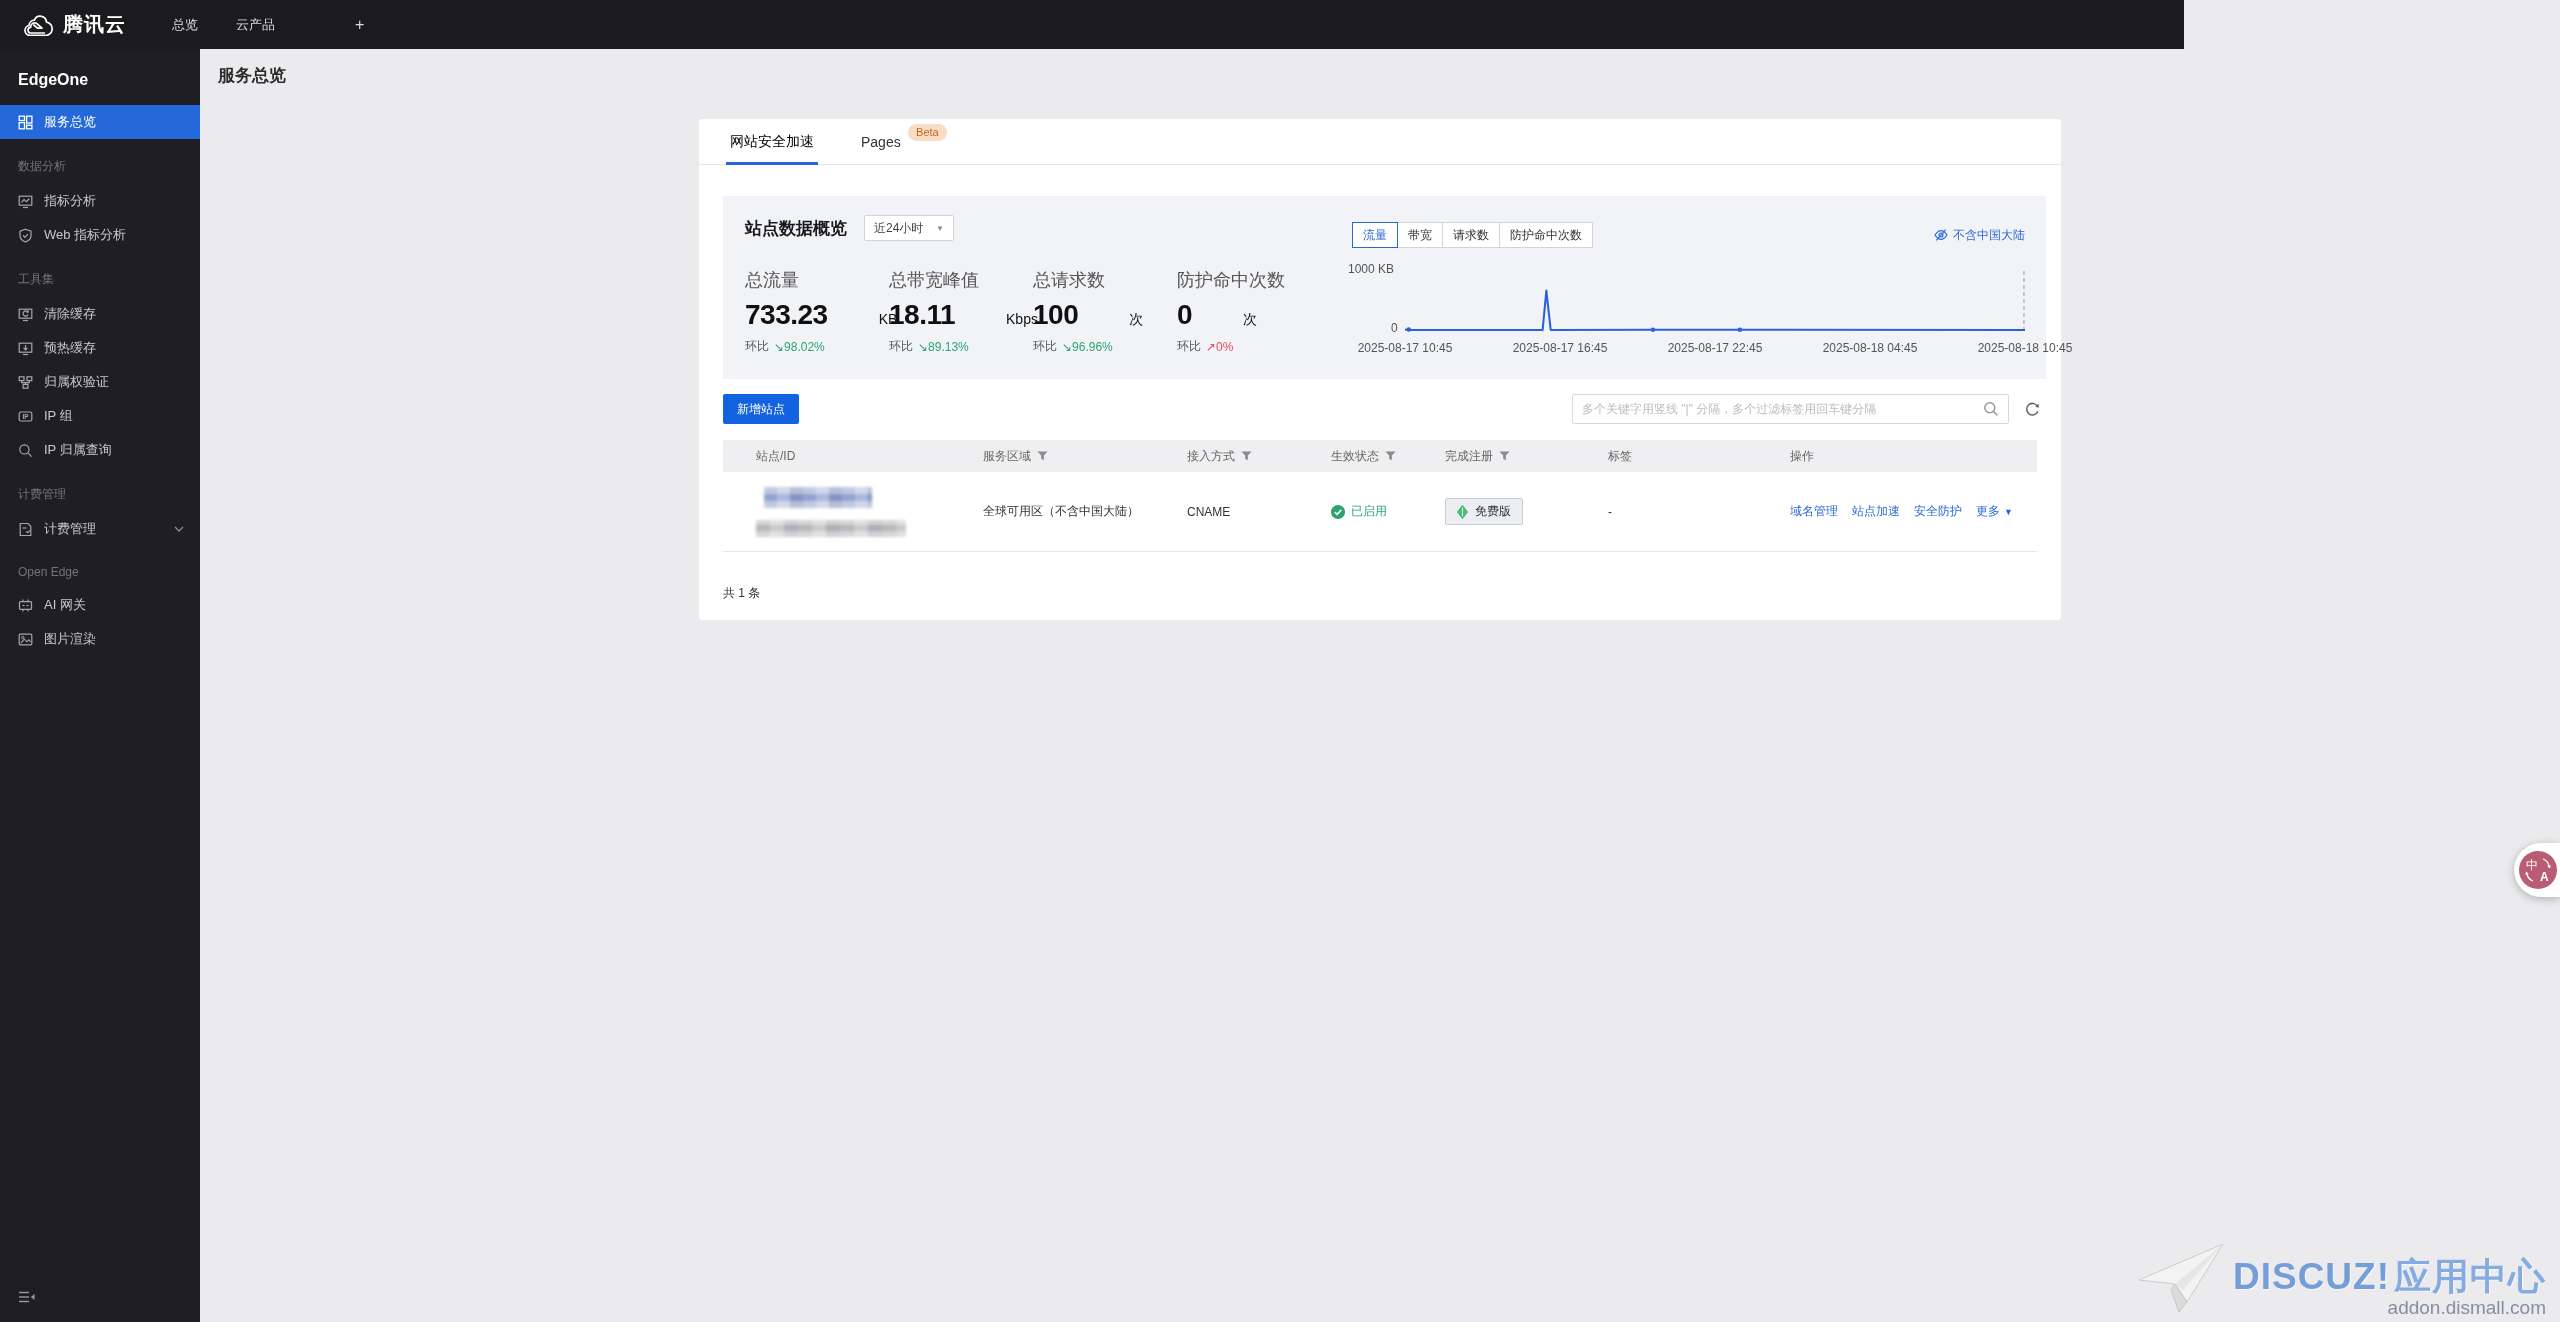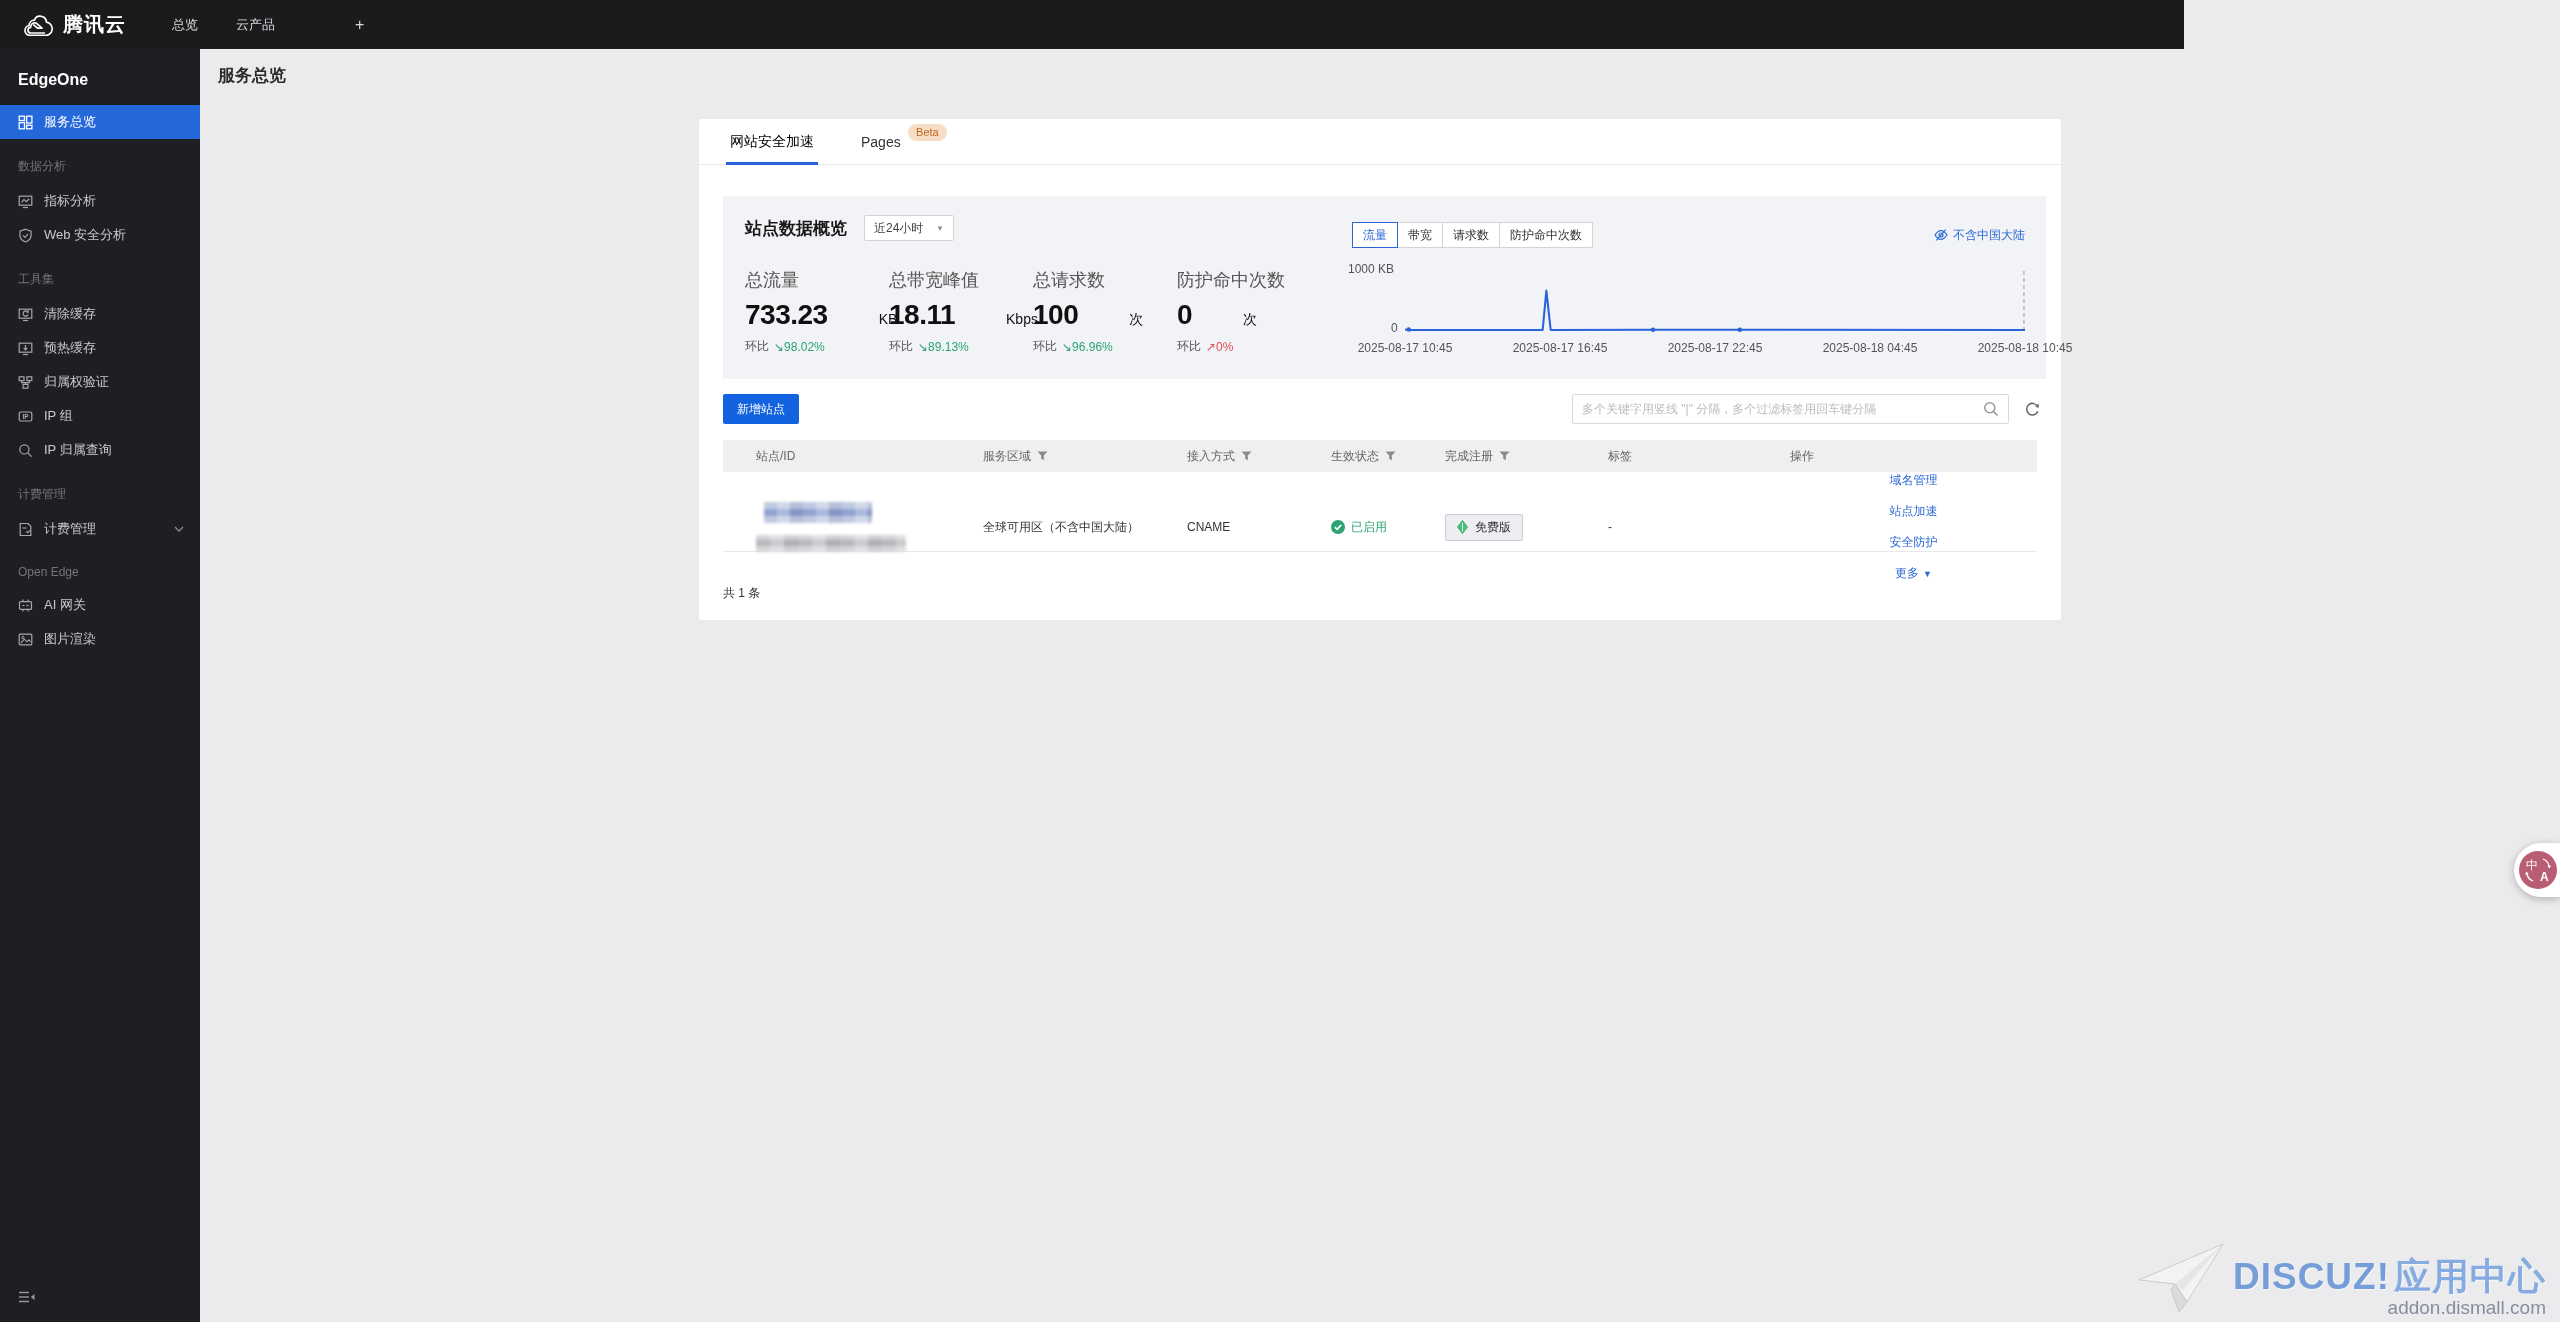--- a/index.html
+++ b/index.html
@@ -106,21 +106,21 @@
       repeating-linear-gradient(0deg,rgba(255,255,255,.35) 0 7px,rgba(90,100,140,.25) 7px 14px);
     background-blend-mode: overlay; }
   .blur-id { width: 150px; height: 17px; border-radius: 2px; filter: blur(1.5px); margin-top: 12px;
     background: repeating-linear-gradient(90deg,#b9b9bc 0 14px,#cbcbce 14px 28px,#b0b0b4 28px 42px),
       repeating-linear-gradient(0deg,rgba(255,255,255,.4) 0 6px,rgba(120,120,130,.2) 6px 12px);
     background-blend-mode: overlay; }
   .status-cell { display: flex; align-items: center; gap: 6px; color: #2ba471; }
   .plan-badge { display: inline-flex; align-items: center; gap: 7px; height: 27px; padding: 0 11px;
     background: #edeef2; border: 1px solid #c9cdd6; border-radius: 2px; font-size: 12px; color: #333; cursor: pointer; }
   .tag-cell { color: #333; }
-  .actions-cell { display: flex; align-items: center; gap: 14px; flex-direction: column; }
+  .actions-cell { display: flex; align-items: center; gap: 14px; }
   .action-link { color: #2c68d5; cursor: pointer; }
   .more-link { display: flex; align-items: center; gap: 4px; }
   .more-caret { font-size: 9px; color: #2c68d5; }
   .total-row { position: absolute; left: 24px; bottom: 18px; font-size: 12px; color: #333; }
   
   .translate-fab { position: absolute; right: 0; top: 843px; width: 46px; height: 54px;
     background: #fff; border-radius: 27px 0 0 27px; box-shadow: 0 2px 8px rgba(0,0,0,.25);
     display: flex; align-items: center; padding-left: 5px; cursor: pointer; z-index: 30; }
   
   .watermark { position: absolute; right: 14px; bottom: 4px; display: flex; align-items: flex-end;
@@ -168,21 +168,21 @@
       <polyline points="3.5,8.3 6,5.6 8.3,7.6 11.3,4.8" fill="none" stroke="#a6a6ac" stroke-width="1.2"></polyline>
       <line x1="5" y1="13.5" x2="10" y2="13.5" stroke="#a6a6ac" stroke-width="1.2"></line>
     </svg>
     <span>指标分析</span>
   </div>
   <div class="menu-item">
     <svg width="15" height="15" viewBox="0 0 15 15">
       <path d="M7.5 1.2 L13 3.2 V7.8 C13 10.8 10.6 12.9 7.5 14 C4.4 12.9 2 10.8 2 7.8 V3.2 Z" fill="none" stroke="#a6a6ac" stroke-width="1.2"></path>
       <polyline points="5,7.4 6.9,9.3 10,6.1" fill="none" stroke="#a6a6ac" stroke-width="1.2"></polyline>
     </svg>
-    <span>Web 安全分析</span>
+    <span>Web 指标分析</span>
   </div>
 
   <div class="group-label">工具集</div>
   <div class="menu-item">
     <svg width="15" height="15" viewBox="0 0 15 15">
       <rect x="1.2" y="2.2" width="12.6" height="9" fill="none" stroke="#a6a6ac" stroke-width="1.2"></rect>
       <path d="M9.8 5 A2.6 2.6 0 1 0 10.1 7.6" fill="none" stroke="#a6a6ac" stroke-width="1.2"></path>
       <polyline points="10.3,3.4 10.1,5.3 8.3,4.9" fill="none" stroke="#a6a6ac" stroke-width="1.1"></polyline>
       <line x1="5" y1="13.5" x2="10" y2="13.5" stroke="#a6a6ac" stroke-width="1.2"></line>
     </svg>

